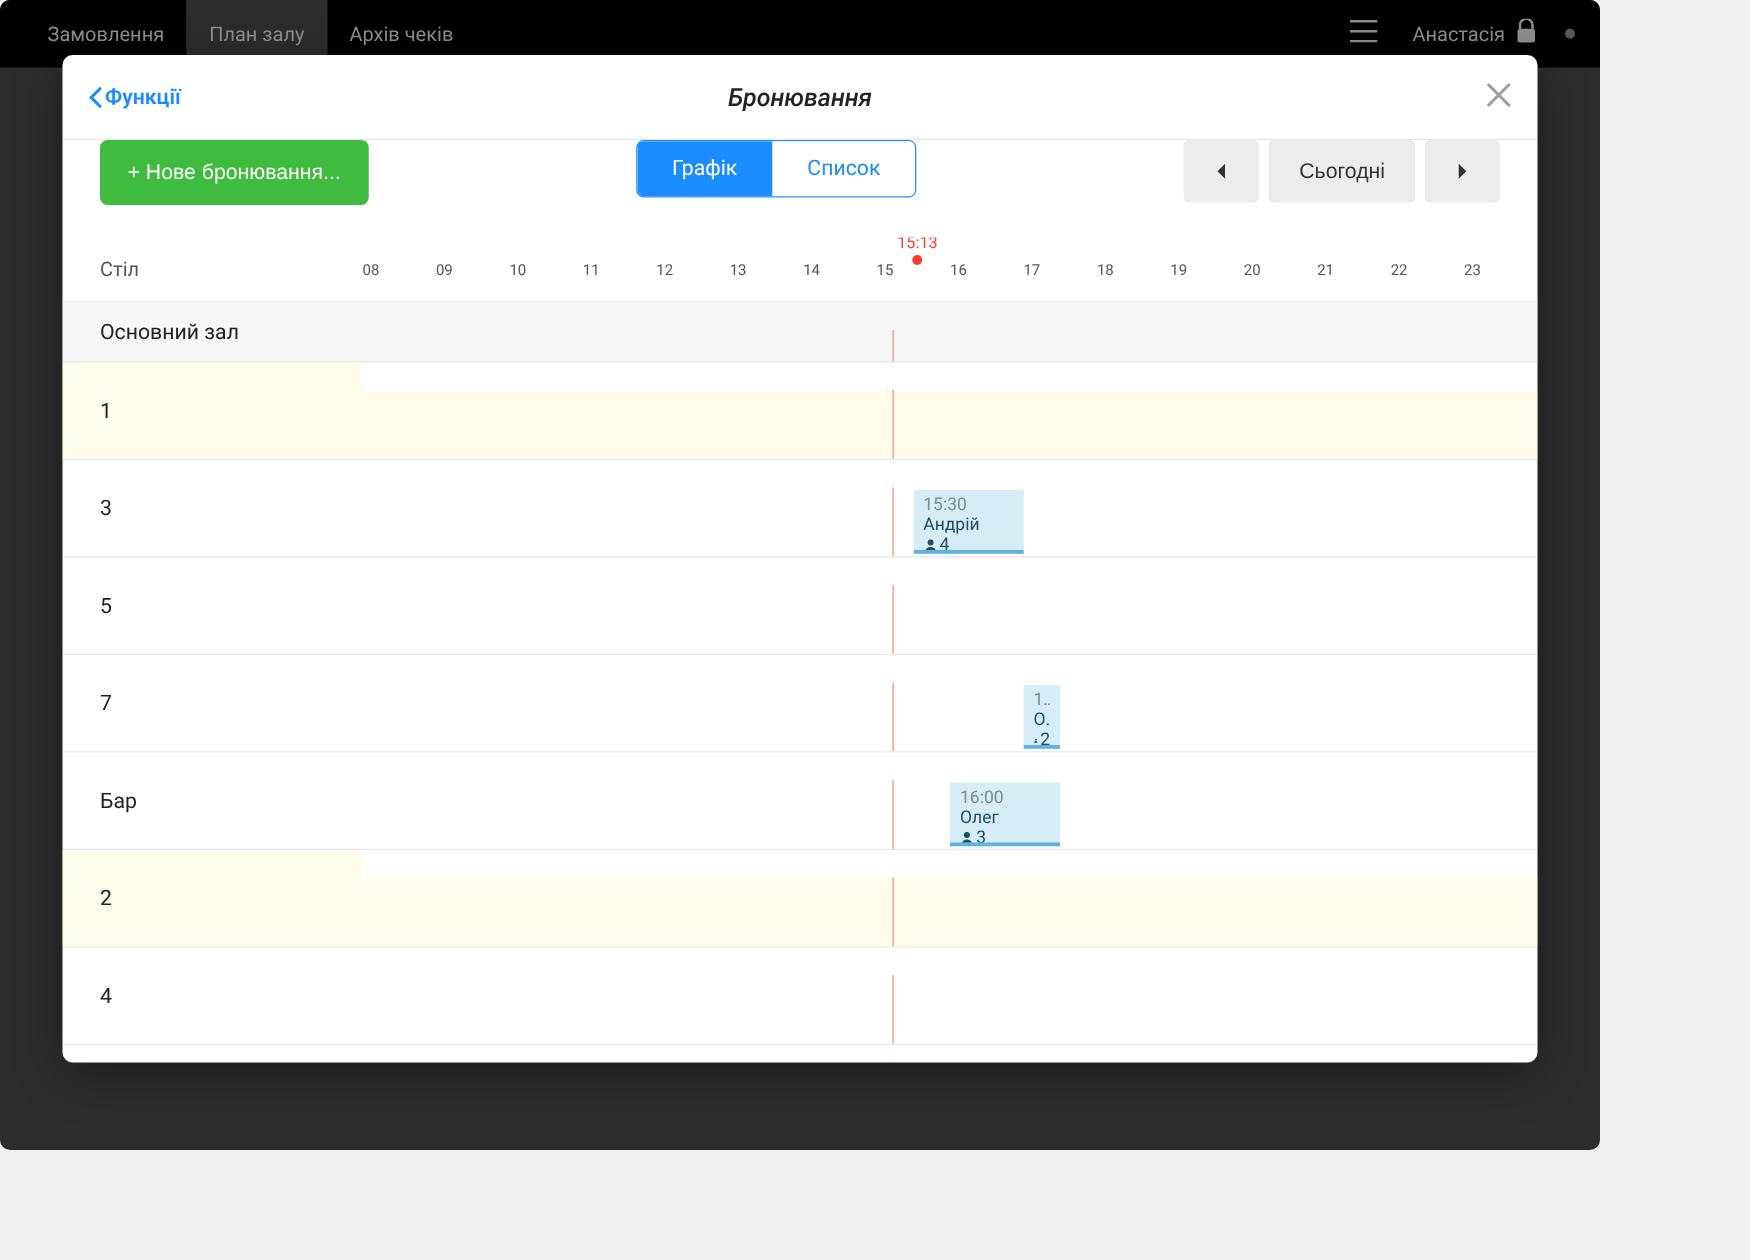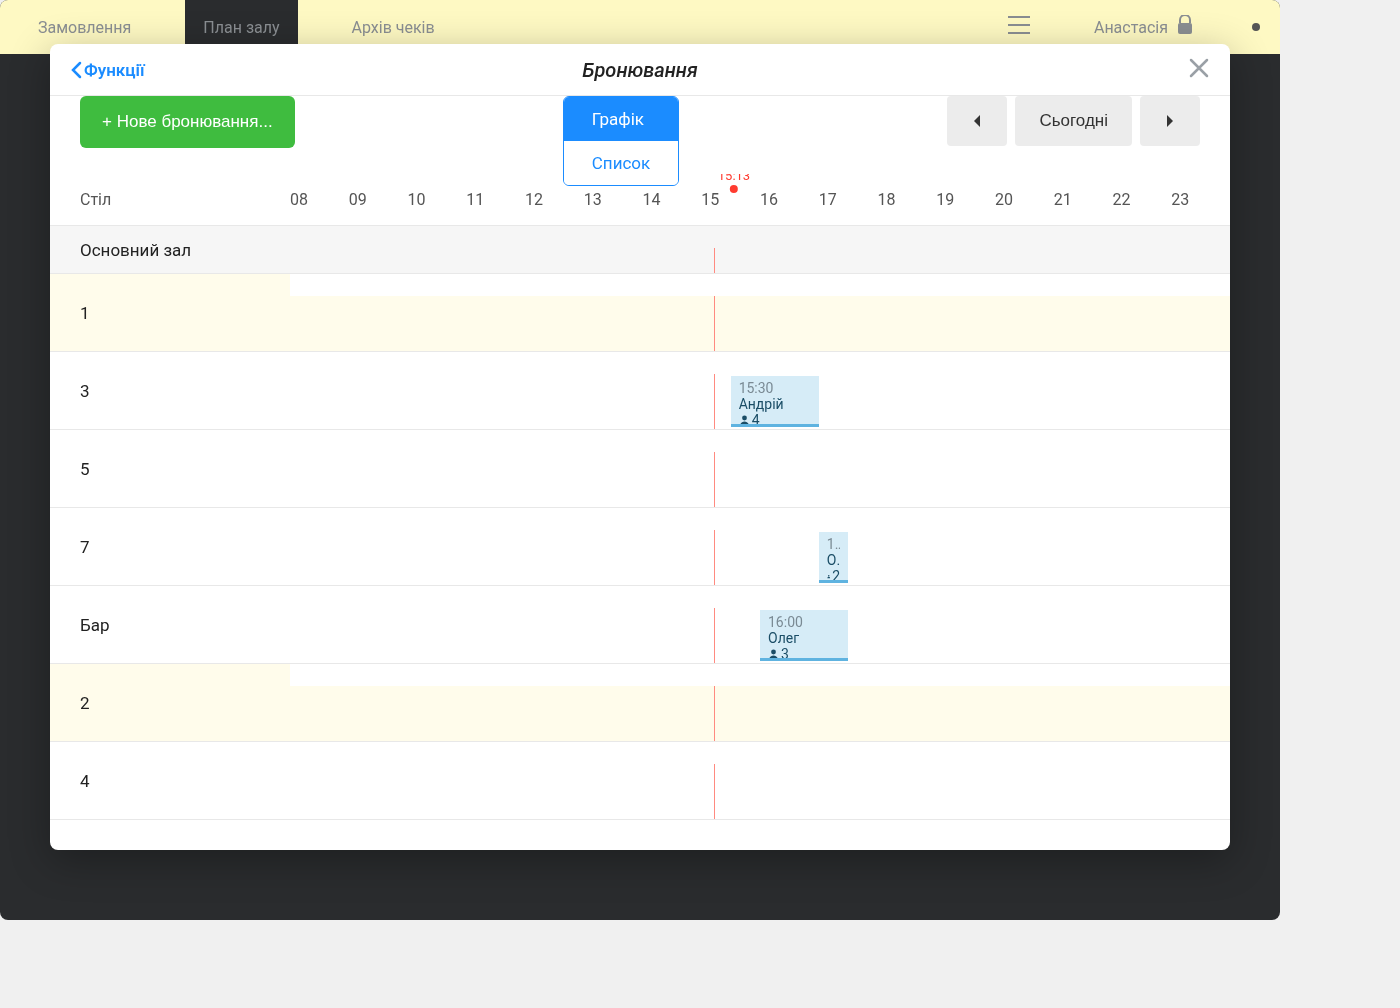--- a/index.html
+++ b/index.html
@@ -13,27 +13,26 @@
 }
 .app-frame {
   width: 100%;
   height: 100%;
   border-radius: 8px;
   overflow: hidden;
   background: #2a2c2e;
 }
 .top-nav {
   height: 54px;
-  background: #fef9c3;
+  background: #000000;
   display: flex;
   align-items: center;
   padding: 0 20px;
   color: #8a8e92;
   font-size: 16px;
-  gap: 36px;
 }
 .top-nav .nav-item {
   padding: 0 18px;
   height: 100%;
   display: flex;
   align-items: center;
   cursor: pointer;
 }
 .top-nav .nav-item.active {
   background: #2a2c2e;
@@ -48,21 +47,21 @@
   left: 50px; right: 50px; top: 44px;
   bottom: 70px;
   background: #fff;
   border-radius: 8px;
   box-shadow: 0 10px 40px rgba(0,0,0,.3);
   display: flex;
   flex-direction: column;
   overflow: hidden;
 }
 .modal-header {
-  height: 52px;
+  height: 68px;
   border-bottom: 1px solid #e8e8e8;
   display: flex;
   align-items: center;
   padding: 0 20px;
   position: relative;
 }
 .back-link {
   color: #1b8cff;
   font-size: 17px;
   font-weight: 600;
@@ -101,21 +100,20 @@
   padding: 16px 22px;
   font-size: 17px;
   cursor: pointer;
 }
 .view-toggle {
   margin: 0 auto;
   display: flex;
   border: 1px solid #1b8cff;
   border-radius: 6px;
   overflow: hidden;
-  flex-direction: column;
 }
 .view-toggle .seg {
   padding: 12px 28px;
   font-size: 17px;
   cursor: pointer;
   background: #fff;
   color: #1b8cff;
 }
 .view-toggle .seg.active {
   background: #1b8cff;
@@ -159,21 +157,21 @@
   color: #555;
 }
 .hours {
   flex: 1;
   display: flex;
   position: relative;
 }
 .hour-cell {
   flex: 1;
   text-align: left;
-  font-size: 16px;
+  font-size: 12px;
   color: #555;
   position: relative;
 }
 .now-mark {
   position: absolute;
   top: -22px;
   transform: translateX(-50%);
   font-size: 13px;
   color: #ff3b30;
   text-align: center;

